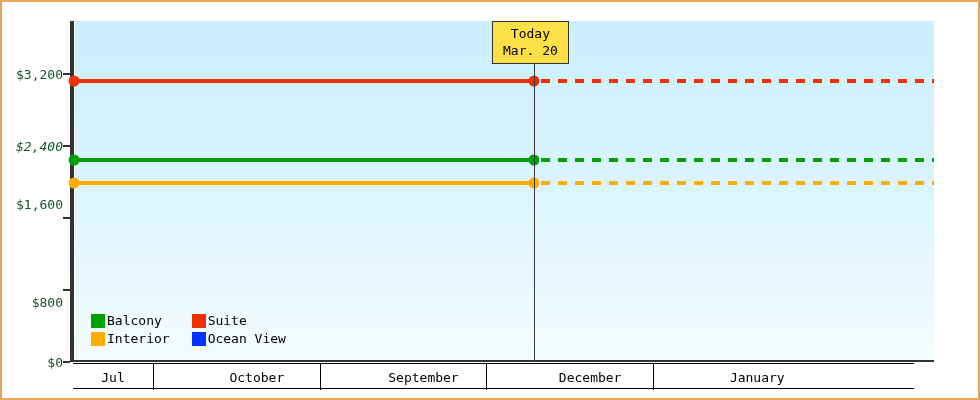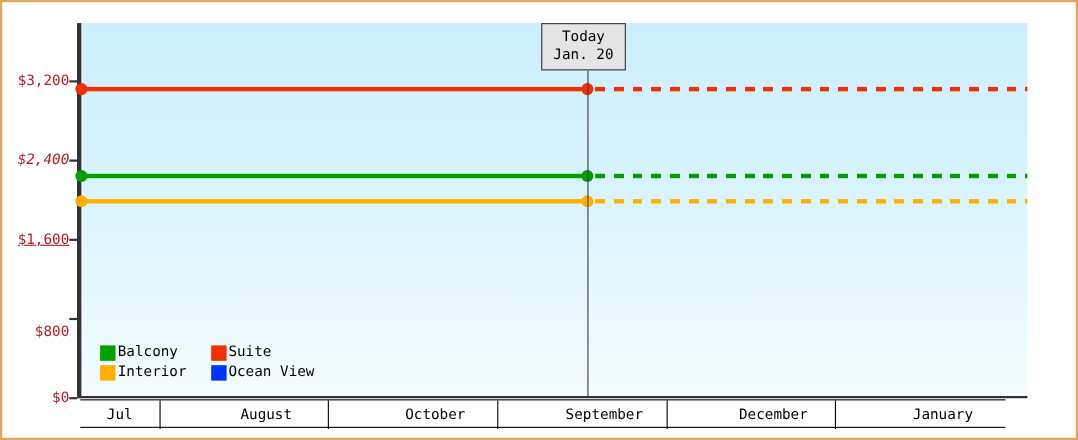--- a/index.html
+++ b/index.html
@@ -45,21 +45,21 @@
     height: 2px;
     background: #333333;
   }
 
   
   .y-tick-label {
     position: absolute;
     right: 0;
     transform: translateY(-50%);
     font-size: 13px;
-    color: #b91c1c;
+    color: #14532d;
     white-space: nowrap;
     text-align: right;
     letter-spacing: 0px;
   }
   .y-tick-mark {
     position: absolute;
     width: 7px;
     height: 2px;
     background: #333333;
     left: 61px;
@@ -94,21 +94,21 @@
 
   
   #today-line {
     position: absolute;
     width: 1px;
     background: #3a3a3a;
   }
   #today-box {
     position: absolute;
     border: 1px solid #333333;
-    background: #e5e5e5;
+    background: #fde047;
     padding: 3px 10px 4px 10px;
     text-align: center;
     line-height: 17px;
     font-size: 13px;
     color: #000000;
     white-space: nowrap;
   }
 
   
   #legend {
@@ -164,21 +164,21 @@
 
 <div id="chart-root">
 
   <div id="plot-area"></div>
   <div id="y-axis-line"></div>
   <div id="x-axis-line"></div>
 
   <div id="y-labels-wrap">
       <div class="y-tick-label" style="top: 360px;">$0</div>
       <div class="y-tick-label" style="top: 300px;">$800</div>
-      <div class="y-tick-label" style="top: 216px; text-decoration: underline;">$1,600</div>
+      <div class="y-tick-label" style="top: 202px;">$1,600</div>
       <div class="y-tick-label" style="top: 144px; font-style: italic;">$2,400</div>
       <div class="y-tick-label" style="top: 72px;">$3,200</div>
     </div>
 
   <div id="series-layer">
       <div class="series-solid" style="left: 71px; top: 156.4px; width: 461px; background: rgb(0, 160, 0);"></div>
       <div class="series-dotted" style="left: 539px; top: 156.4px; width: 393px; background-image: repeating-linear-gradient(to right, rgb(0, 160, 0) 0px, rgb(0, 160, 0) 9px, rgba(0, 0, 0, 0) 9px, rgba(0, 0, 0, 0) 17px);"></div>
       <div class="series-marker" style="left: 72px; top: 158.4px; background: rgb(0, 160, 0);"></div>
       <div class="series-marker" style="left: 532px; top: 158.4px; background: rgb(0, 160, 0);"></div>
       <div class="series-solid" style="left: 71px; top: 77.2px; width: 461px; background: rgb(242, 47, 0);"></div>
@@ -187,21 +187,21 @@
       <div class="series-marker" style="left: 532px; top: 79.2px; background: rgb(242, 47, 0);"></div>
       <div class="series-solid" style="left: 71px; top: 178.9px; width: 461px; background: rgb(255, 174, 0);"></div>
       <div class="series-dotted" style="left: 539px; top: 178.9px; width: 393px; background-image: repeating-linear-gradient(to right, rgb(255, 174, 0) 0px, rgb(255, 174, 0) 9px, rgba(0, 0, 0, 0) 9px, rgba(0, 0, 0, 0) 17px);"></div>
       <div class="series-marker" style="left: 72px; top: 180.9px; background: rgb(255, 174, 0);"></div>
       <div class="series-marker" style="left: 532px; top: 180.9px; background: rgb(255, 174, 0);"></div>
     </div>
 
   <div id="today-line" style="left: 532px; top: 19px; height: 341px;"></div>
   <div id="today-box" style="left: 490px; top: 19px;">
     <div>Today</div>
-    <div>Jan. 20</div>
+    <div>Mar. 20</div>
   </div>
 
   <div id="legend">
       <div class="legend-entry">
         <span class="legend-swatch" style="background: rgb(0, 160, 0);"></span>
         <span>Balcony</span>
       </div>
       <div class="legend-entry">
         <span class="legend-swatch" style="background: rgb(242, 47, 0);"></span>
         <span>Suite</span>
@@ -211,21 +211,20 @@
         <span>Interior</span>
       </div>
       <div class="legend-entry">
         <span class="legend-swatch" style="background: rgb(0, 51, 255);"></span>
         <span>Ocean View</span>
       </div>
     </div>
 
   <div id="month-table" style="width: 841px;">
       <div class="month-cell" style="width: 81px;">Jul</div>
-      <div class="month-cell" style="width: 126.667px;">August</div>
       <div class="month-cell" style="width: 126.667px;">October</div>
       <div class="month-cell" style="width: 126.667px;">September</div>
       <div class="month-cell" style="width: 126.667px;">December</div>
       <div class="month-cell" style="width: 126.667px;">January</div>
     </div>
 
 <div class="y-tick-mark" style="top: 360px;"></div>
     <div class="y-tick-mark" style="top: 288px;"></div>
     <div class="y-tick-mark" style="top: 216px;"></div>
     <div class="y-tick-mark" style="top: 144px;"></div>

